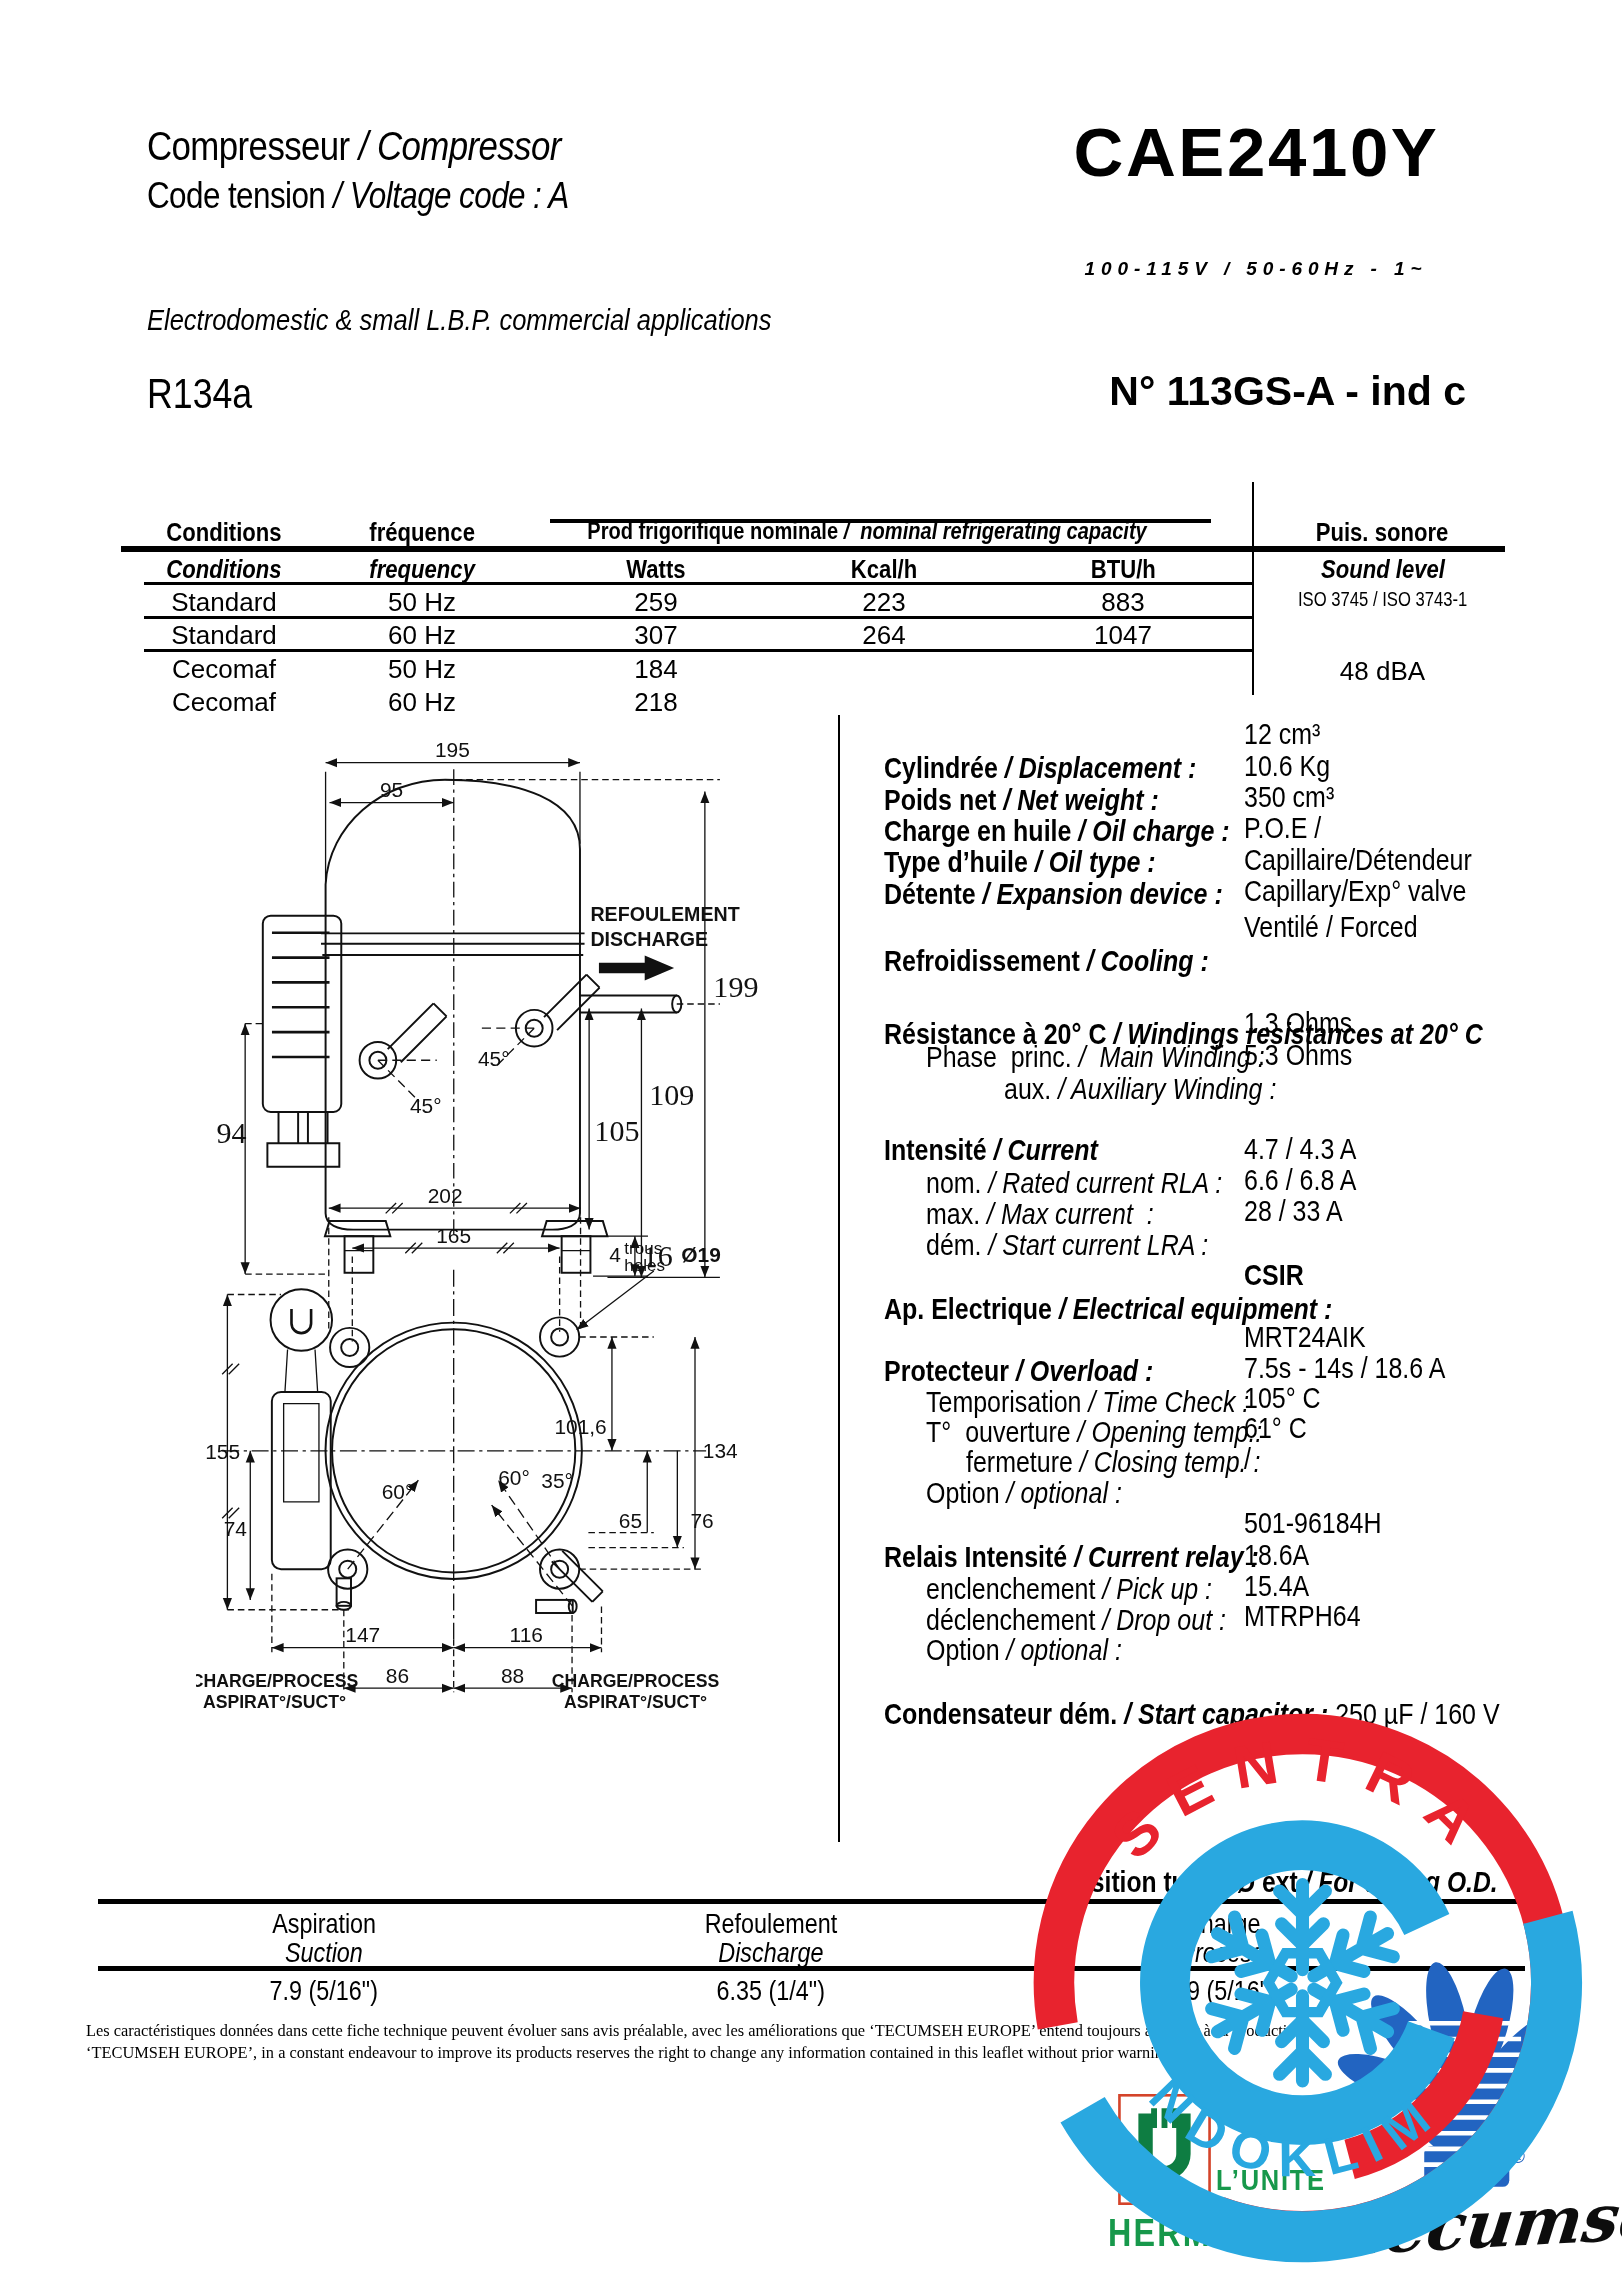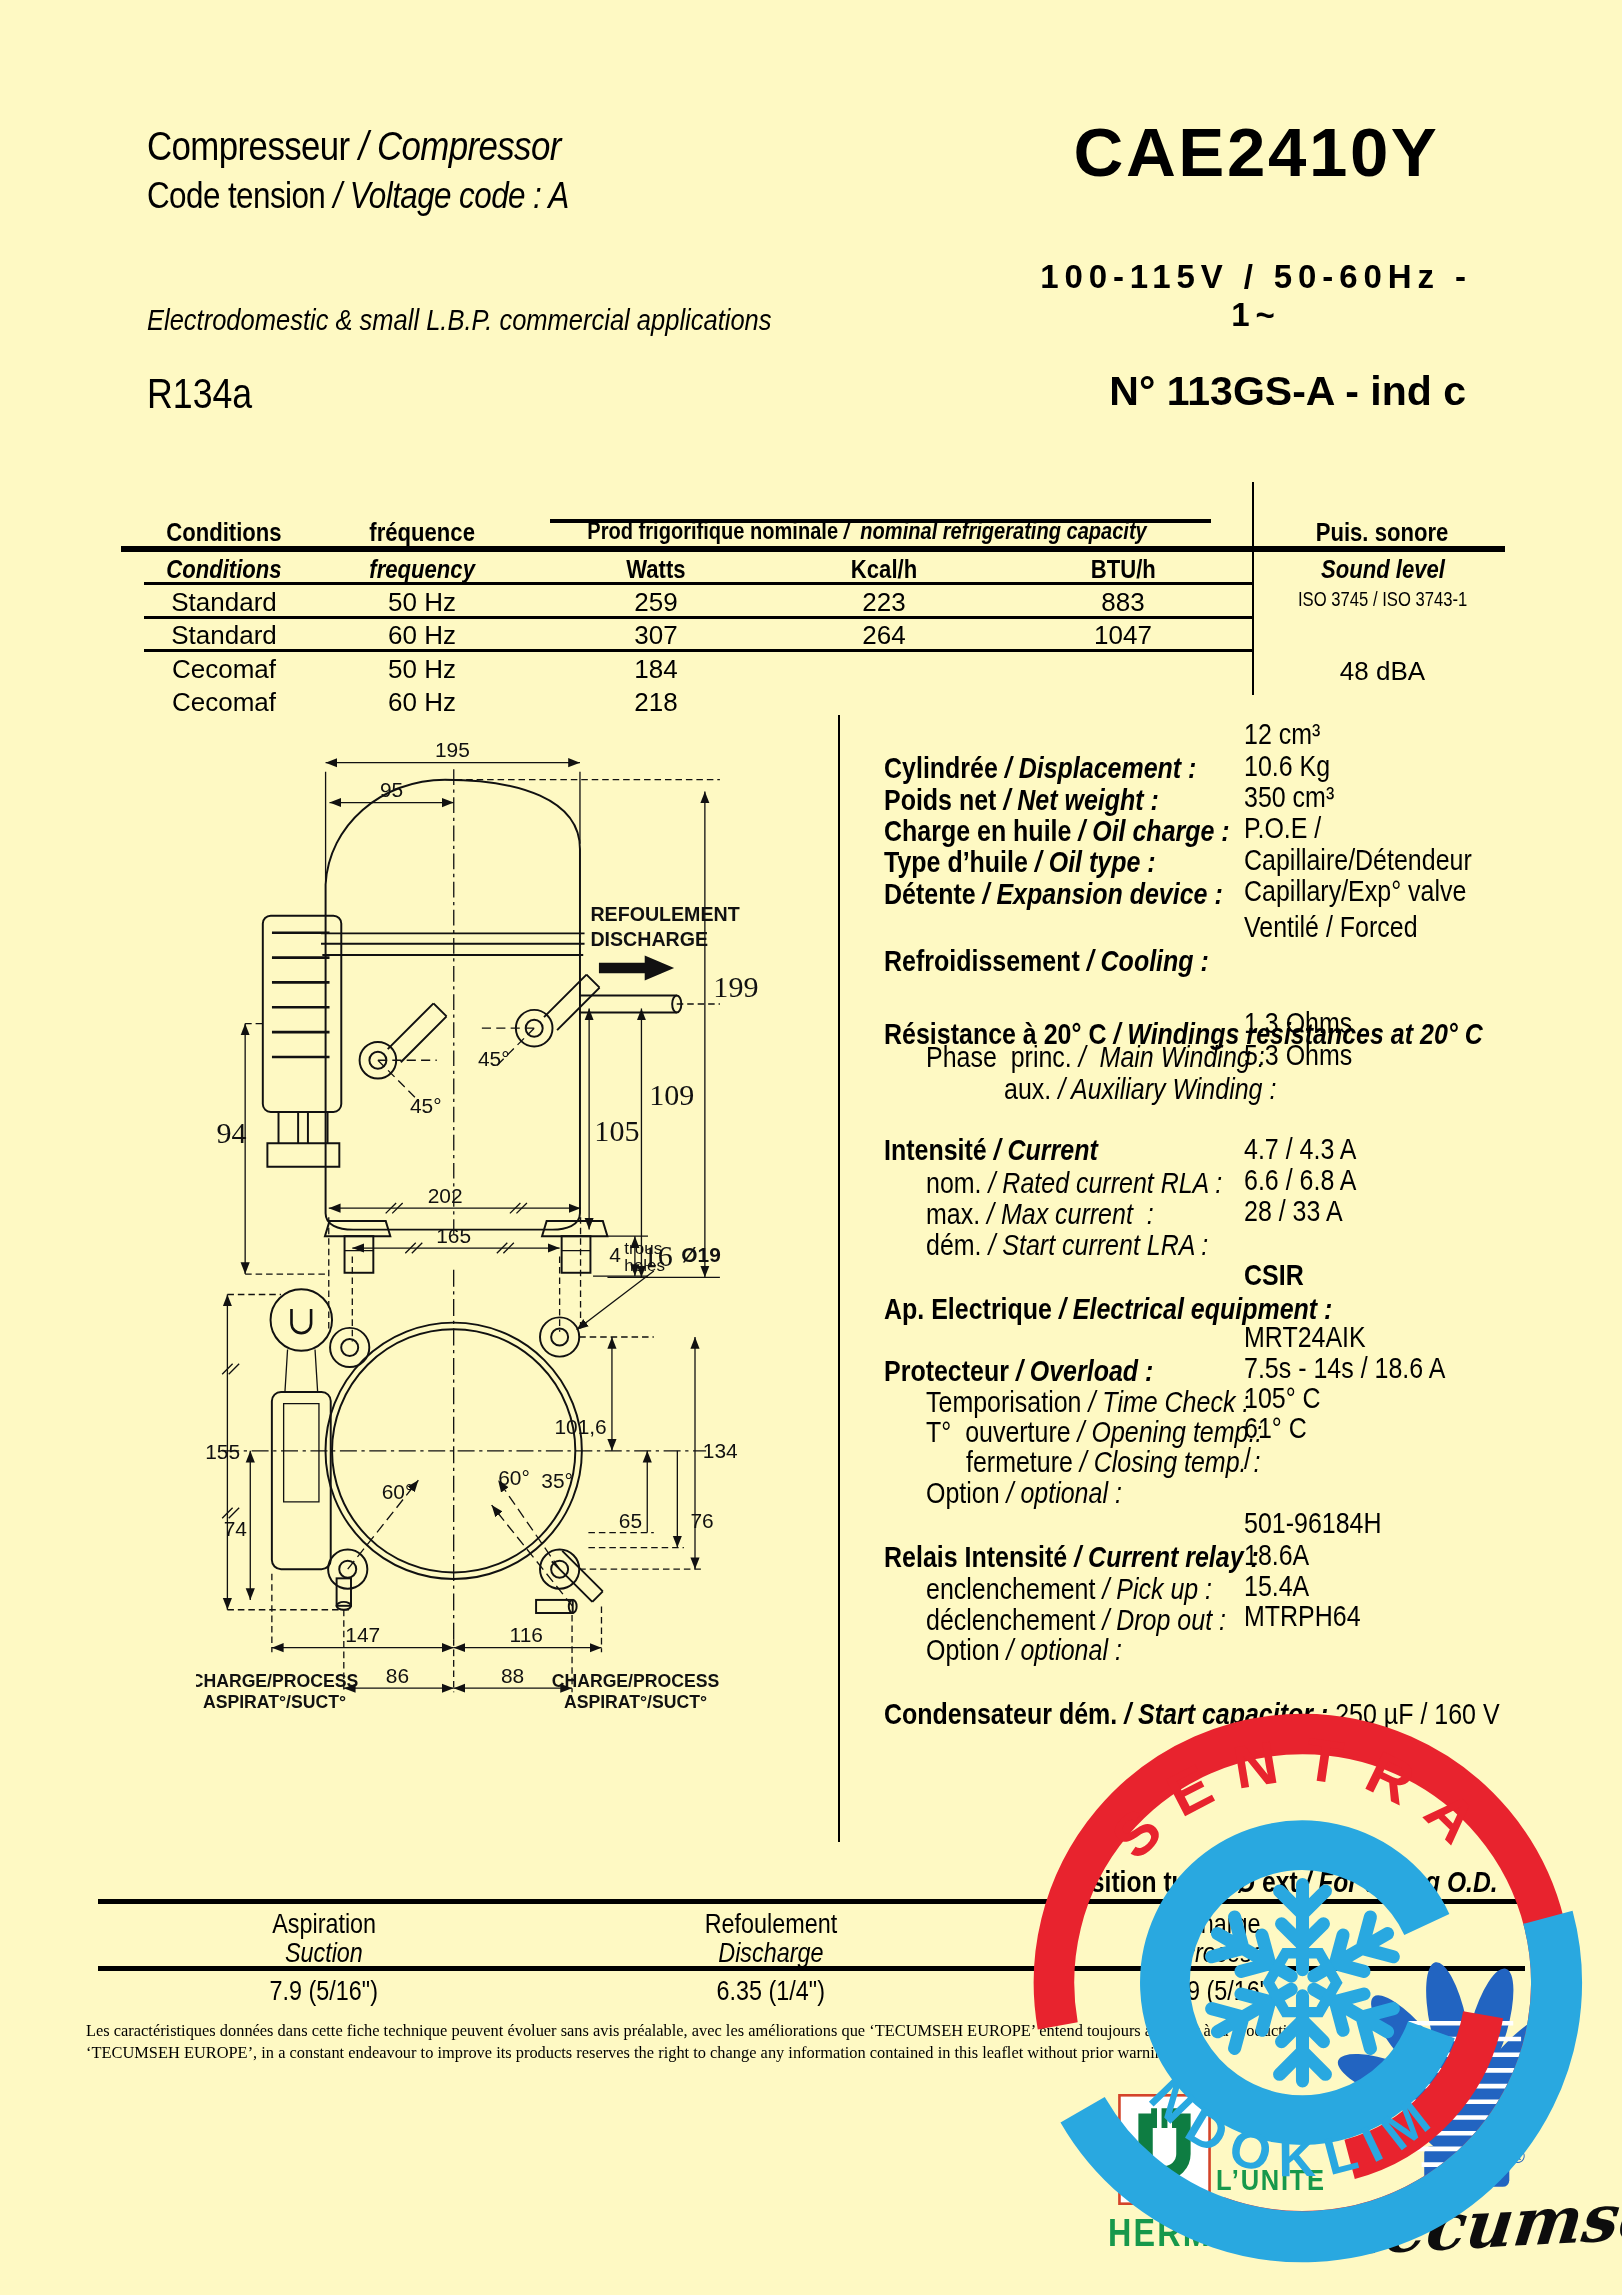--- a/index.html
+++ b/index.html
@@ -1,35 +1,35 @@
 <!DOCTYPE html>
 <html style="font-size:10.5px"><head>
 <meta charset="utf-8">
 <style>
   * { margin:0; padding:0; box-sizing:border-box; }
   html,body { background:#777; }
   #page {
-    position:relative; width:1622px; height:2295px; background:#fef9c3;
+    position:relative; width:1622px; height:2295px; background:#ffffff;
     font-family:"Liberation Sans", sans-serif; color:#000; overflow:hidden;
     margin:0 auto;
   }
   .abs { position:absolute; }
   .nw  { display:inline-block; transform:scaleX(.85); transform-origin:0 50%; white-space:pre; }
   .nwc { display:inline-block; transform:scaleX(.85); transform-origin:50% 50%; white-space:pre; }
   .nwr { display:inline-block; transform:scaleX(.85); transform-origin:100% 50%; white-space:pre; }
   .it  { font-style:italic; }
   .ctr { text-align:center; }
   .rt  { text-align:right; }
   .hline { background:#000; }
   
   .title1 { font-size:41px; letter-spacing:-0.7px; }
   .title2 { font-size:37px; letter-spacing:-0.7px; }
   .model  { font-size:69px; font-weight:bold; letter-spacing:2.6px; }
   .desc   { font-size:30px; }
-  .volt   { font-size:33px; font-weight:bold; letter-spacing:5.9px; }
+  .volt   { font-size:19px; font-weight:bold; letter-spacing:5.9px;font-style:italic; }
   .refr   { font-size:42px; }
   .pn     { font-size:41px; font-weight:bold; }
   
   .cap { font-size:26px; }
   .cap .h { font-weight:bold; }
   .cap .cell { position:absolute; text-align:center;margin-top:32px; }
   
   .specline { position:absolute; left:851px; width:772px; font-size:29.4px; white-space:pre; }
   .specline .val { position:absolute; left:393px; top:0; font-weight:normal; }
   

